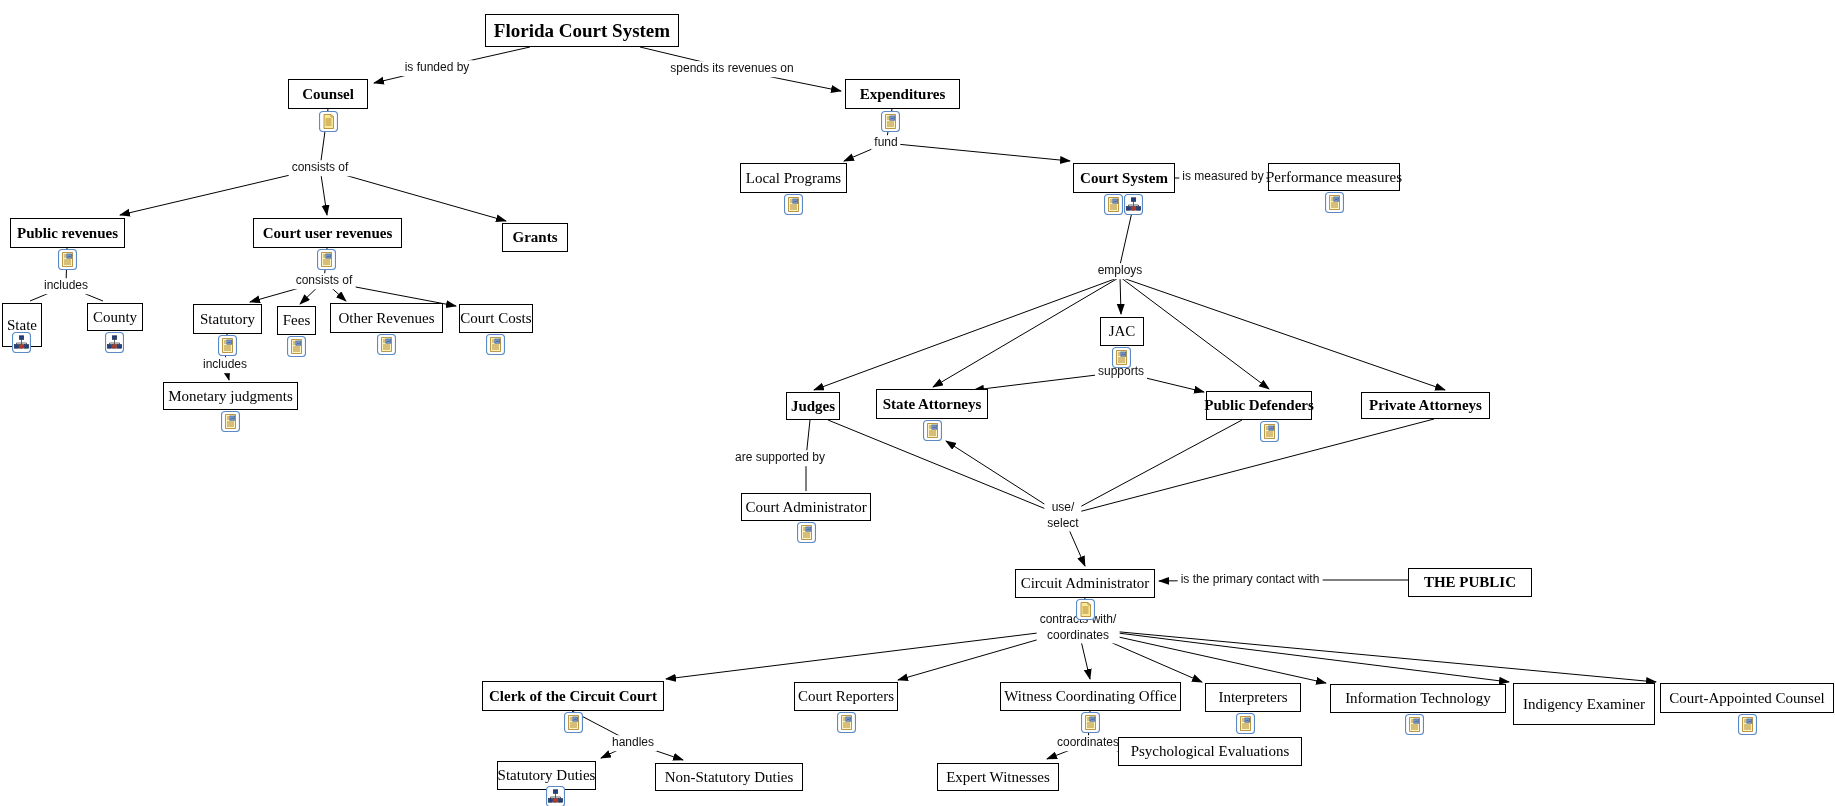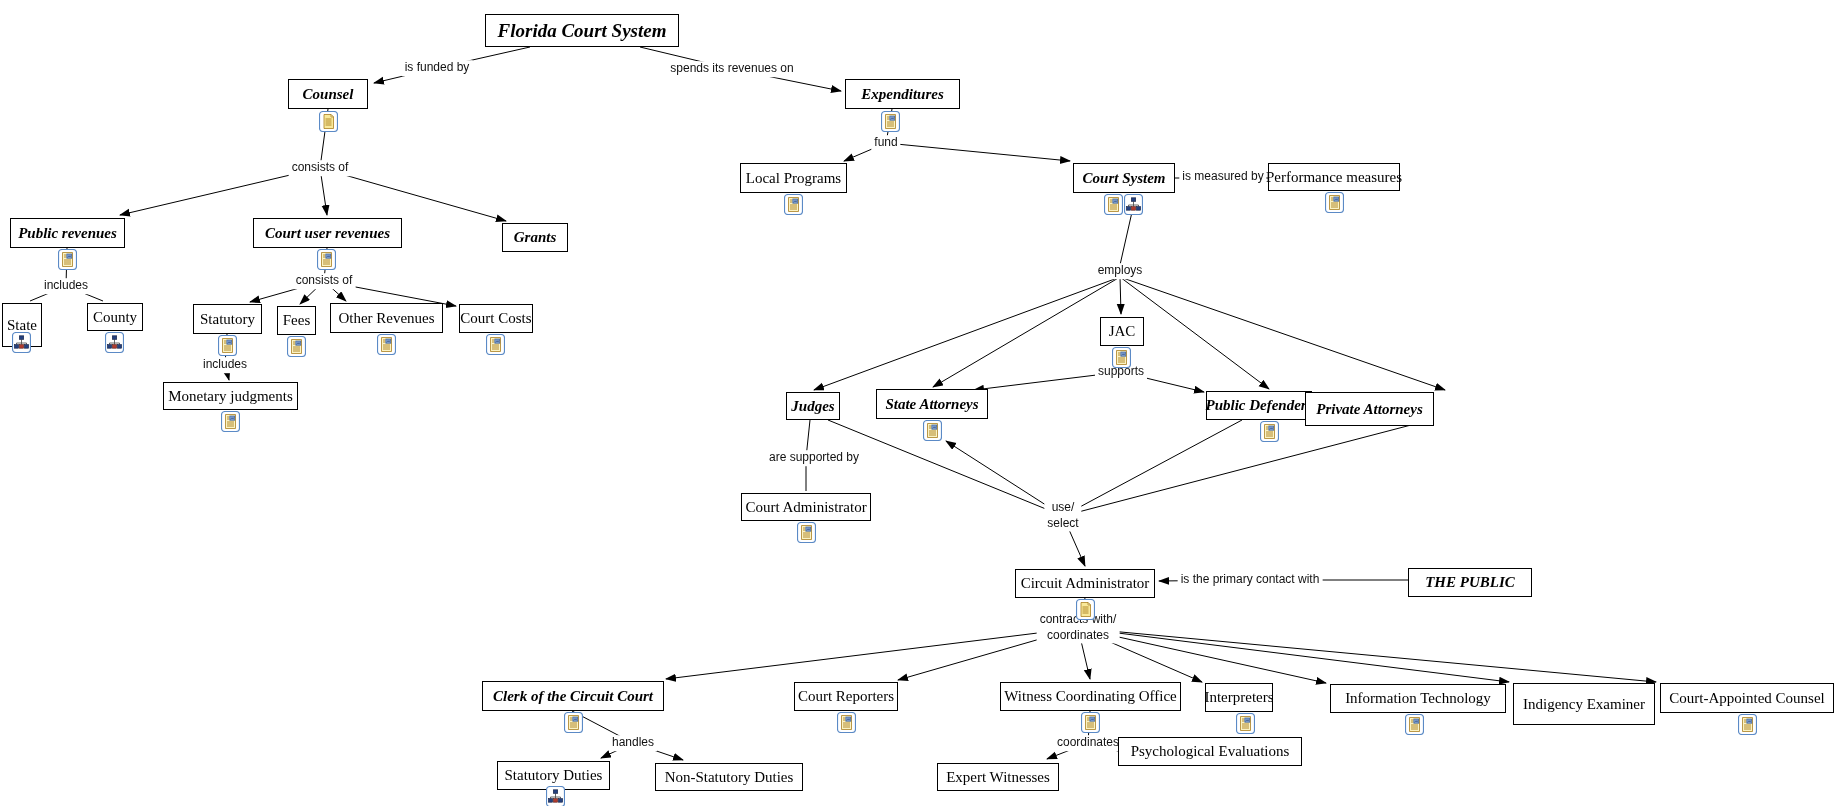--- a/index.html
+++ b/index.html
@@ -3,21 +3,21 @@
 <meta charset="utf-8">
 <style>
   html,body{margin:0;padding:0;}
   body{width:1835px;height:806px;position:relative;background:#ffffff;overflow:hidden;
        font-family:"Liberation Serif",serif;}
   svg.wires{position:absolute;left:0;top:0;z-index:1;}
   .node{position:absolute;box-sizing:border-box;background:#fff;border:1px solid #000;
         display:flex;align-items:center;justify-content:center;
         font-family:"Liberation Serif",serif;font-size:15px;color:#000;
         white-space:nowrap;z-index:3;}
-  .node.bold{font-weight:bold;font-style:italic;}
+  .node.bold{font-weight:bold;}
   .node.title{font-size:19px;}
   .phrase{position:absolute;transform:translate(-50%,-50%);background:#fff;
         font-family:"Liberation Sans",sans-serif;font-size:12px;color:#111;
         padding:0 3px;z-index:2;white-space:pre-line;text-align:center;line-height:1.3;}
   .res-icon{position:absolute;width:19px;height:21px;z-index:4;}
 </style>
 </head>
 <body>
 
 <svg width="0" height="0" style="position:absolute" aria-hidden="true">
@@ -129,21 +129,21 @@
 <div class="phrase" style="left:437px;top:68px">is funded by</div>
 <div class="phrase" style="left:732px;top:69px">spends its revenues on</div>
 <div class="phrase" style="left:320px;top:168px">consists of</div>
 <div class="phrase" style="left:66px;top:286px">includes</div>
 <div class="phrase" style="left:324px;top:281px">consists of</div>
 <div class="phrase" style="left:225px;top:365px">includes</div>
 <div class="phrase" style="left:886px;top:143px">fund</div>
 <div class="phrase" style="left:1223px;top:177px">is measured by</div>
 <div class="phrase" style="left:1120px;top:271px">employs</div>
 <div class="phrase" style="left:1121px;top:372px">supports</div>
-<div class="phrase" style="left:814px;top:458px">are supported by</div>
+<div class="phrase" style="left:780px;top:458px">are supported by</div>
 <div class="phrase" style="left:1063px;top:516px">use/
 select</div>
 <div class="phrase" style="left:1250px;top:580px">is the primary contact with</div>
 <div class="phrase" style="left:1078px;top:628px">contracts with/
 coordinates</div>
 <div class="phrase" style="left:633px;top:743px">handles</div>
 <div class="phrase" style="left:1088px;top:743px">coordinates</div>
 
 <div class="node bold title" style="left:485px;top:14px;width:194px;height:33px">
     <span>Florida Court System</span>
@@ -198,54 +198,54 @@
   </div>
 <div class="node bold" style="left:786px;top:392px;width:54px;height:28px">
     <span>Judges</span>
   </div>
 <div class="node bold" style="left:876px;top:389px;width:112px;height:30px">
     <span>State Attorneys</span>
   </div>
 <div class="node bold" style="left:1206px;top:391px;width:106px;height:29px">
     <span>Public Defenders</span>
   </div>
-<div class="node bold" style="left:1305px;top:392px;width:129px;height:34px">
+<div class="node bold" style="left:1361px;top:392px;width:129px;height:27px">
     <span>Private Attorneys</span>
   </div>
 <div class="node" style="left:741px;top:493px;width:130px;height:28px">
     <span>Court Administrator</span>
   </div>
 <div class="node" style="left:1015px;top:569px;width:140px;height:29px">
     <span>Circuit Administrator</span>
   </div>
 <div class="node bold" style="left:1408px;top:568px;width:124px;height:29px">
     <span>THE PUBLIC</span>
   </div>
 <div class="node bold" style="left:482px;top:681px;width:182px;height:30px">
     <span>Clerk of the Circuit Court</span>
   </div>
 <div class="node" style="left:794px;top:682px;width:104px;height:29px">
     <span>Court Reporters</span>
   </div>
 <div class="node" style="left:1000px;top:682px;width:181px;height:29px">
     <span>Witness Coordinating Office</span>
   </div>
-<div class="node" style="left:1205px;top:683px;width:68px;height:29px">
+<div class="node" style="left:1205px;top:683px;width:96px;height:29px">
     <span>Interpreters</span>
   </div>
 <div class="node" style="left:1330px;top:684px;width:176px;height:29px">
     <span>Information Technology</span>
   </div>
 <div class="node" style="left:1513px;top:683px;width:142px;height:42px">
     <span>Indigency Examiner</span>
   </div>
 <div class="node" style="left:1660px;top:683px;width:174px;height:30px">
     <span>Court-Appointed Counsel</span>
   </div>
-<div class="node" style="left:497px;top:761px;width:113px;height:29px">
+<div class="node" style="left:497px;top:761px;width:99px;height:29px">
     <span>Statutory Duties</span>
   </div>
 <div class="node" style="left:655px;top:763px;width:148px;height:28px">
     <span>Non-Statutory Duties</span>
   </div>
 <div class="node" style="left:937px;top:763px;width:122px;height:28px">
     <span>Expert Witnesses</span>
   </div>
 <div class="node" style="left:1118px;top:737px;width:184px;height:29px">
     <span>Psychological Evaluations</span>

